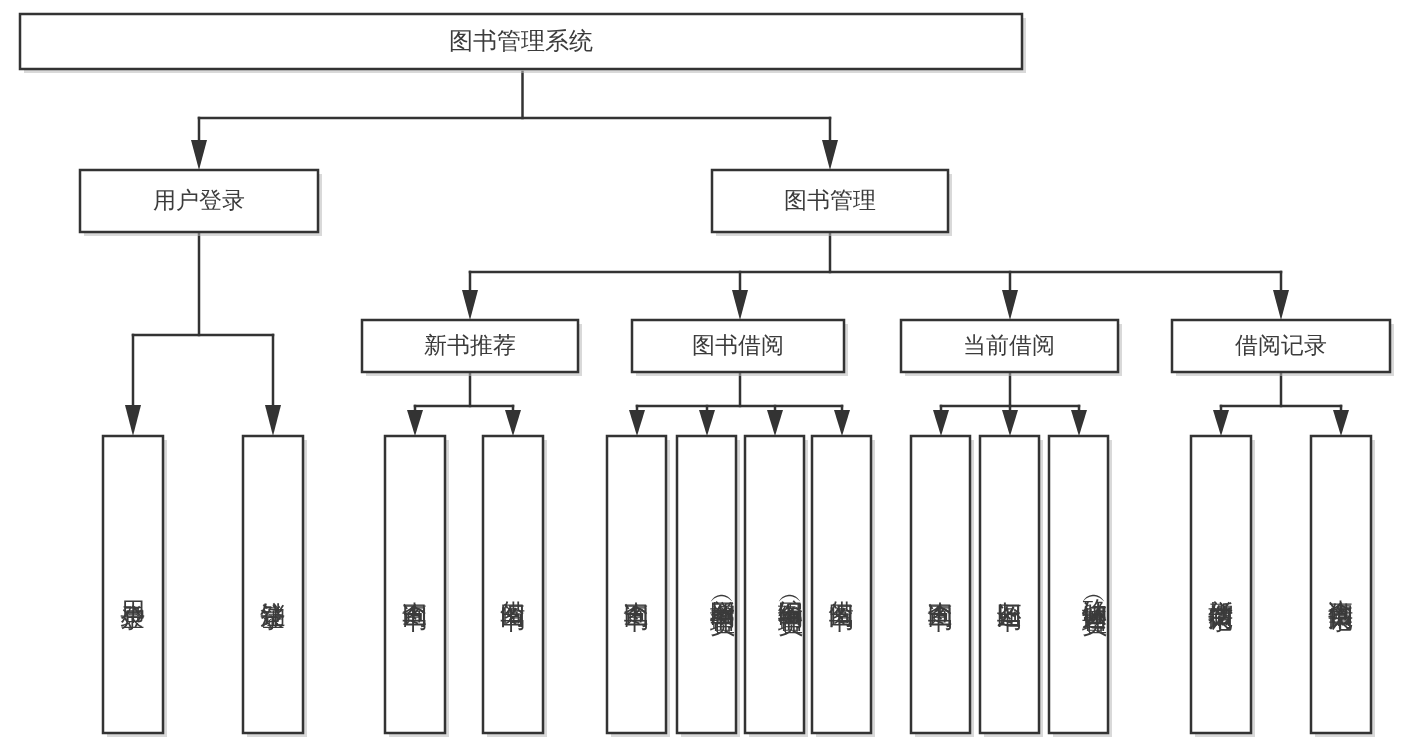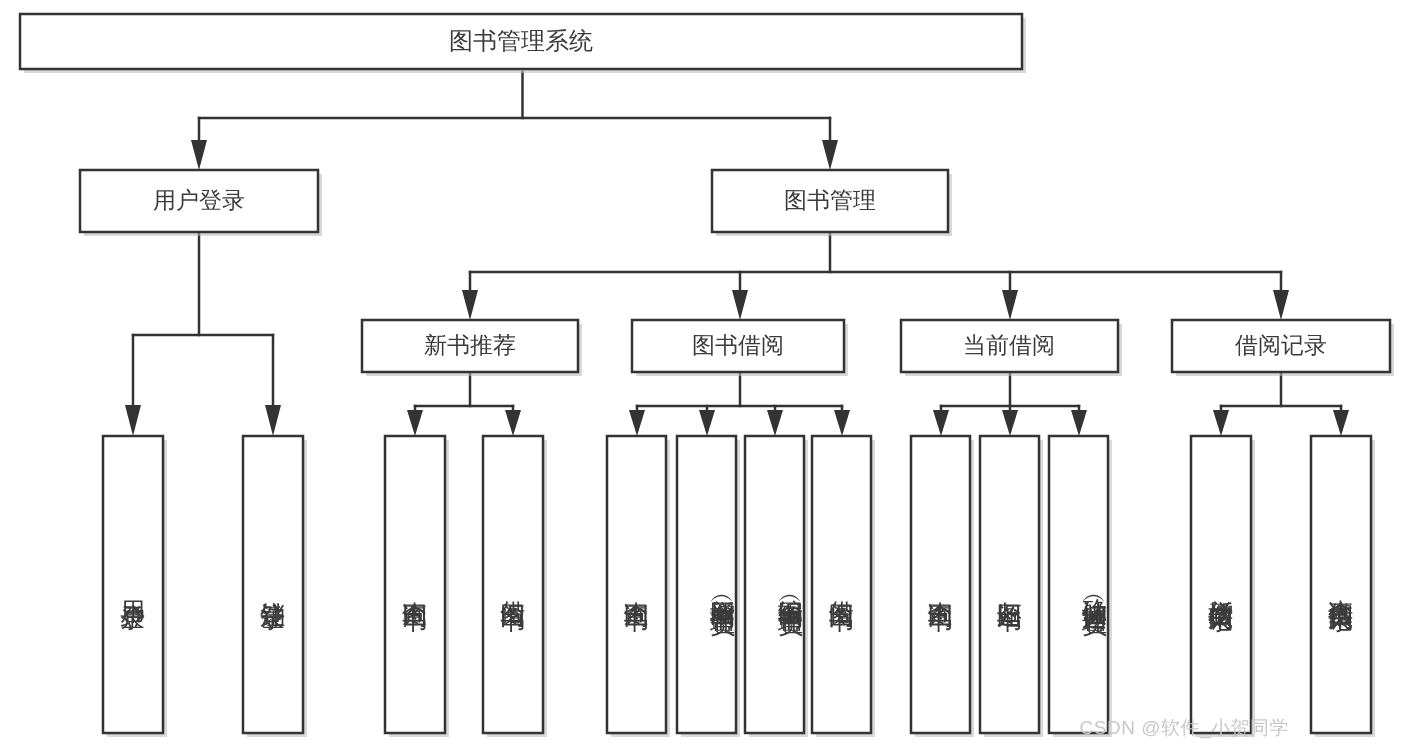--- a/index.html
+++ b/index.html
@@ -243,14 +243,13 @@
   <div class="leaf-label" style="left:745px; top:436px; width:59px; height:297px; align-items:flex-start; padding-top:6px; box-sizing:border-box;">编辑图书（管理员）</div>
   <div class="leaf-label" style="left:812px; top:436px; width:59px; height:297px;">借阅图书</div>
 
   <div class="leaf-label" style="left:911px; top:436px; width:59px; height:297px;">查询图书</div>
   <div class="leaf-label" style="left:980px; top:436px; width:59px; height:297px;">归还图书</div>
   <div class="leaf-label" style="left:1049px; top:436px; width:59px; height:297px; align-items:flex-start; padding-top:6px; box-sizing:border-box;">确认归还（管理员）</div>
 
   <div class="leaf-label" style="left:1191px; top:436px; width:60px; height:297px;">新增借阅记录</div>
   <div class="leaf-label" style="left:1311px; top:436px; width:60px; height:297px;">查询借阅记录</div>
 
-  <div id="watermark">CSDN @软件_小贺同学</div>
 </div>
 
 </body></html>

